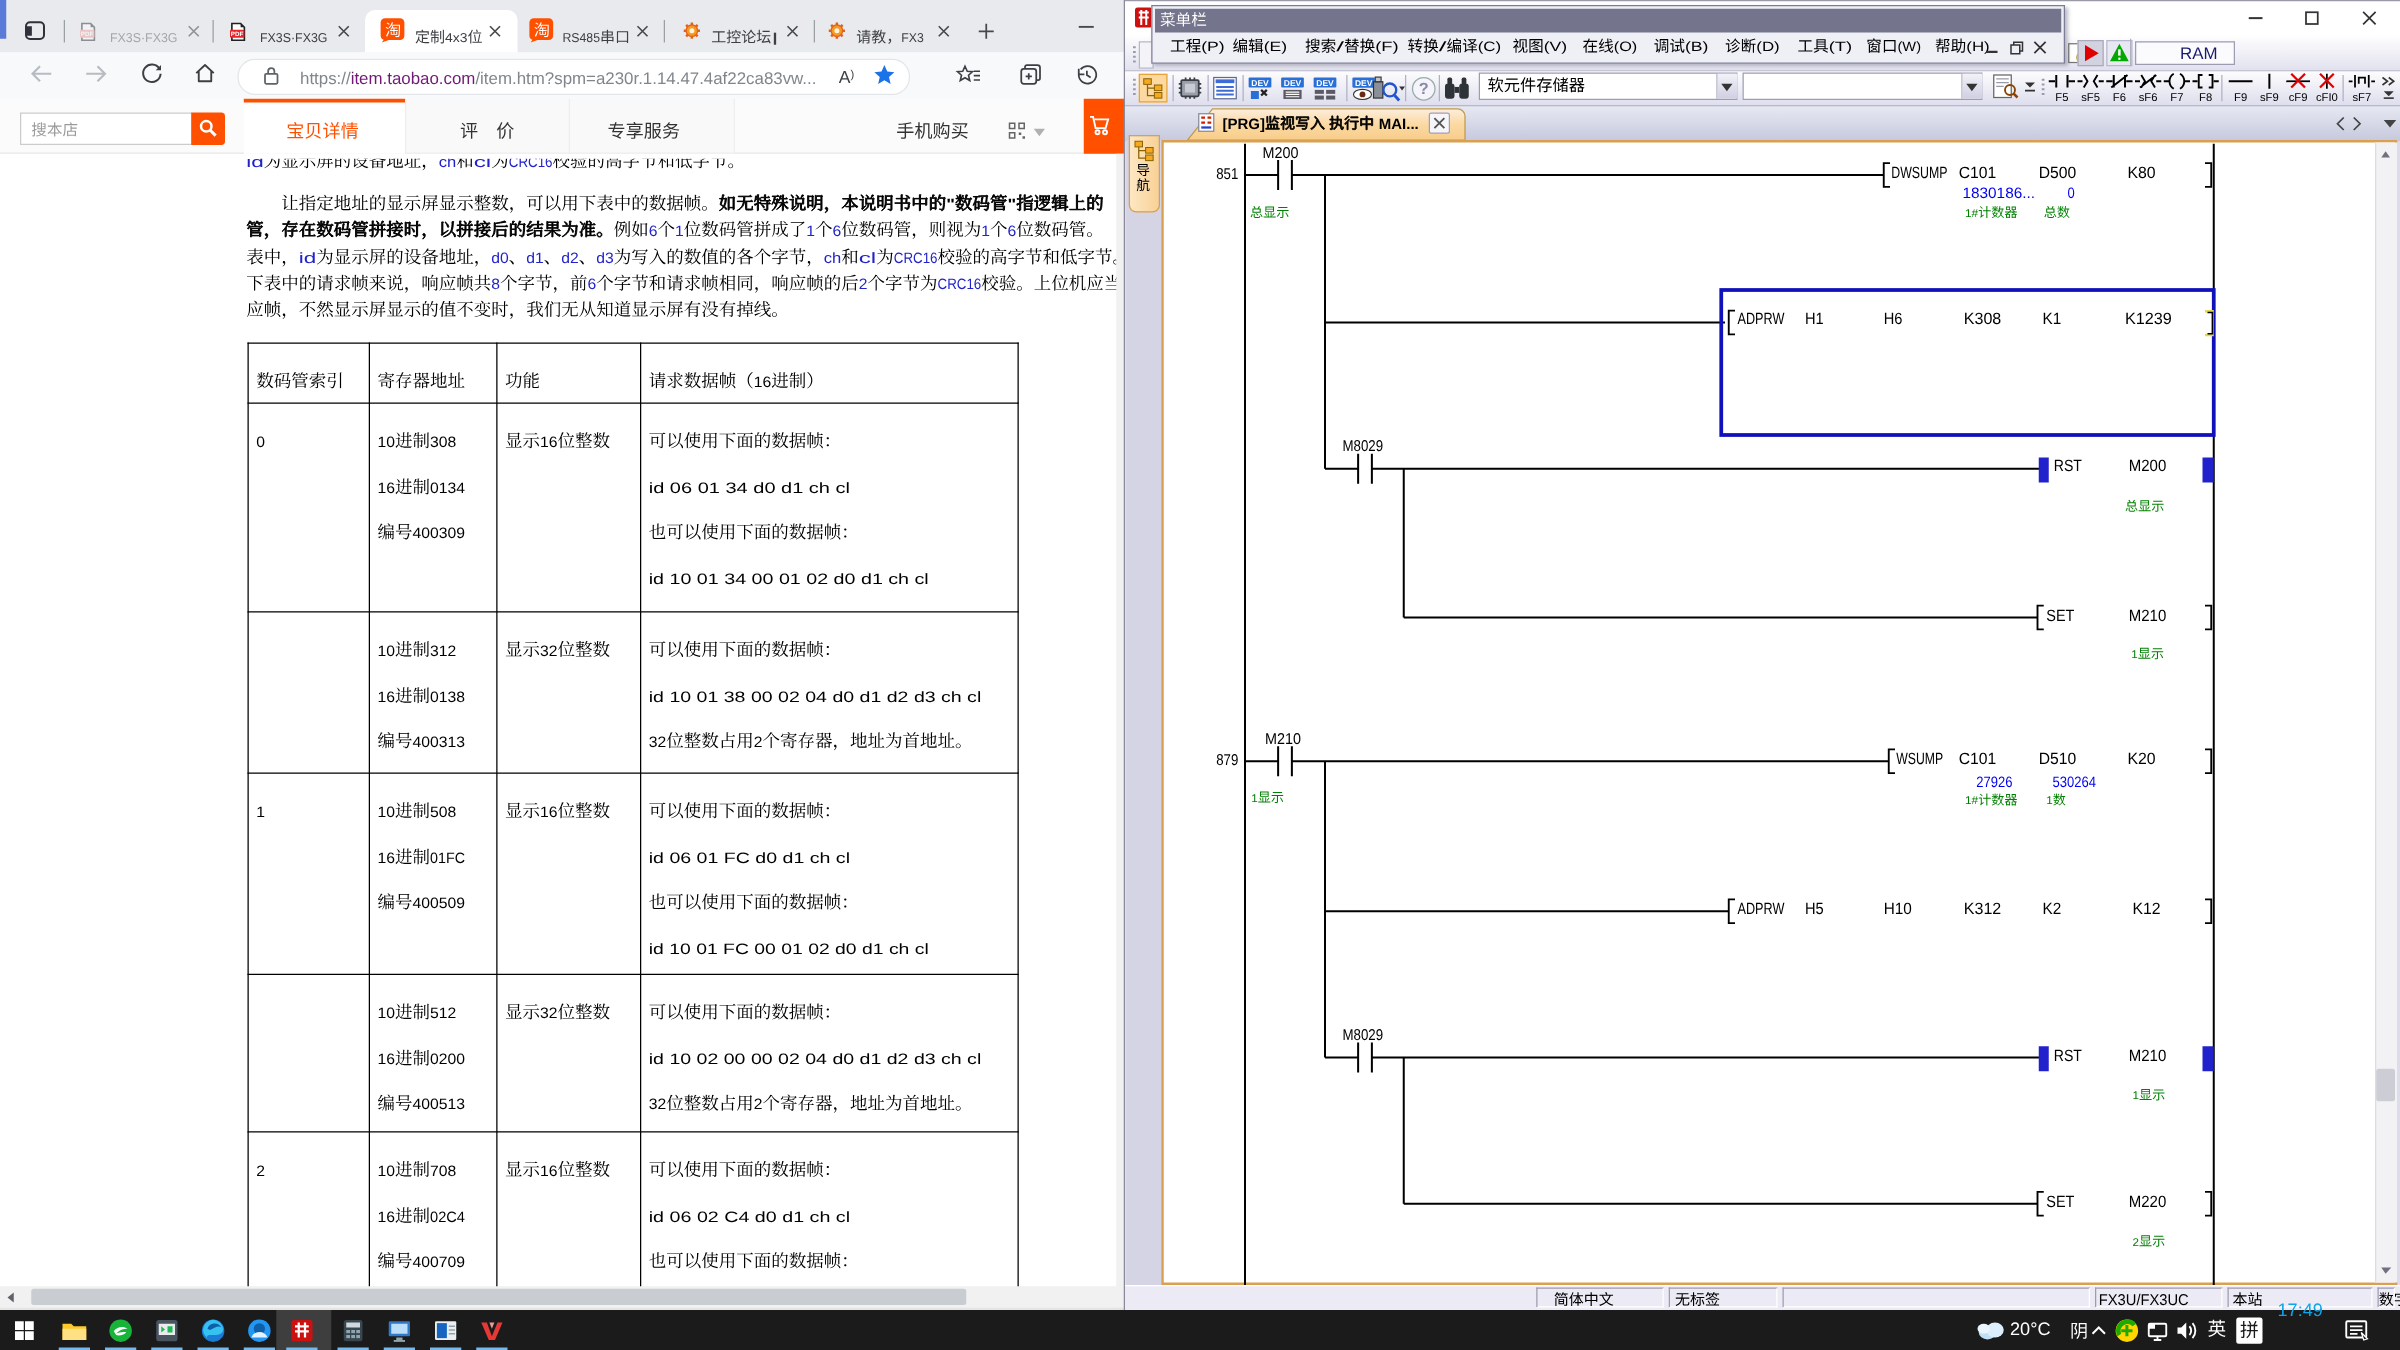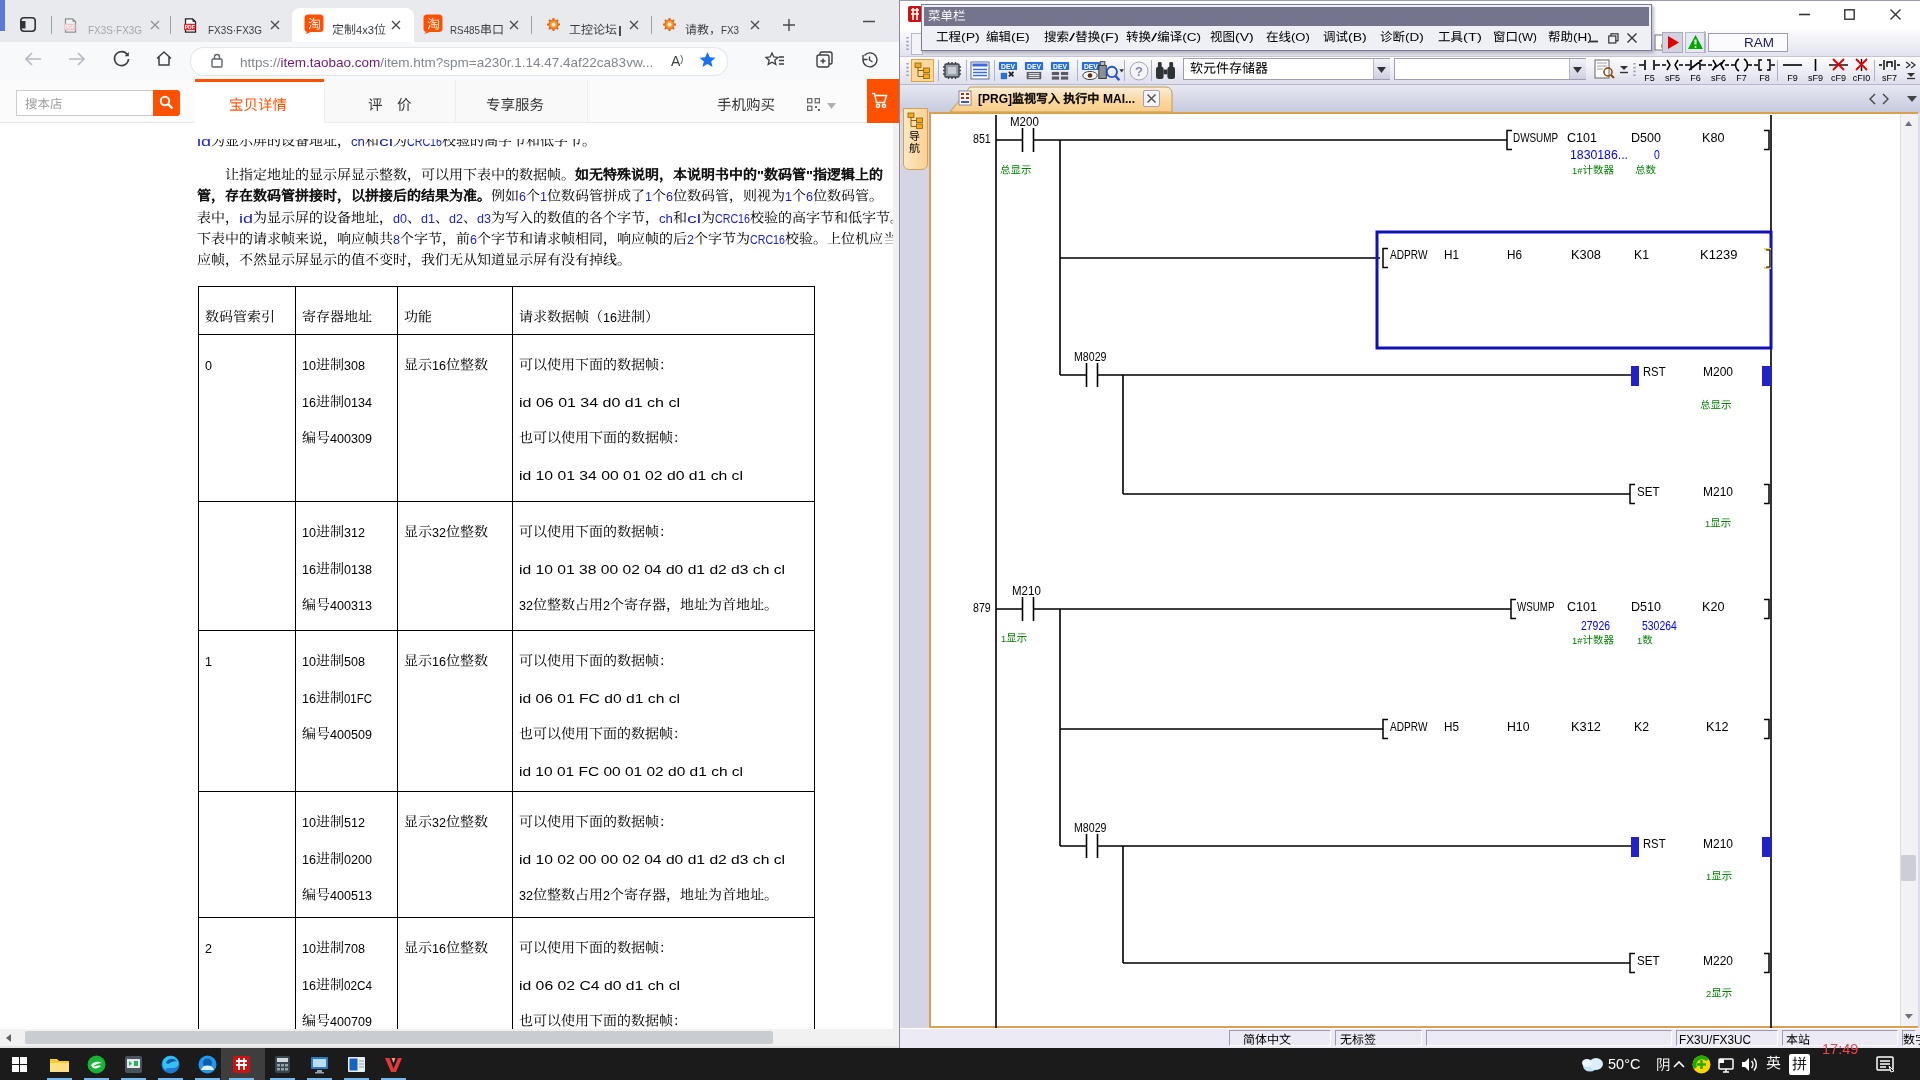--- a/index.html
+++ b/index.html
@@ -1,21 +1,21 @@
 <!DOCTYPE html>
 <html><head><meta charset="utf-8">
 <style>
 *{margin:0;padding:0}
 html,body{width:1920px;height:1080px;overflow:hidden;background:#1b1b1b}
 #root{position:absolute;left:0;top:0;width:1920px;height:1080px;font-family:"Liberation Sans",sans-serif}
 .tx{position:absolute;white-space:pre;line-height:1.18}
 svg.tx{overflow:visible}
 svg text{font-family:"Liberation Sans",sans-serif}
 #browser{position:absolute;left:0;top:0;width:900px;height:1064px;background:#fff;overflow:hidden}
-#bcontent{position:absolute;left:0;top:16px;width:900px;height:1029px;clip-path:inset(123px 0 0 0)}
+#bcontent{position:absolute;left:0;top:4px;width:900px;height:1029px;clip-path:inset(123px 0 0 0)}
 #gx{position:absolute;left:0;top:0;width:0;height:0}
 #taskbar{position:absolute;left:0;top:0;width:0;height:0}
 </style></head>
 <body>
 <div id="root">
 <svg width="0" height="0" style="position:absolute">
       <defs>
         <path id="u6DD8" d="M23 -193C36 -187 54 -176 62 -170L74 -184C65 -191 48 -200 35 -206ZM9 -125C22 -119 39 -110 47 -103L58 -118C50 -124 33 -133 20 -138ZM16 2 34 14C44 -9 58 -40 68 -66L52 -77C42 -49 27 -17 16 2ZM106 -210C94 -179 76 -148 55 -128C60 -126 67 -121 70 -118C80 -128 90 -141 99 -156H213C212 -49 210 -9 202 -1C200 2 198 3 193 3C187 3 172 3 156 2C159 6 162 14 162 19C176 20 191 20 200 19C208 18 214 16 219 9C228 -3 230 -42 231 -163C231 -165 231 -172 231 -172H108C114 -183 119 -194 124 -206ZM89 -63V-16H188V-63H172V-30H146V-74H199V-89H146V-114H188V-128H120C123 -135 126 -141 129 -147L113 -151C106 -133 94 -114 82 -100C86 -99 93 -95 96 -93C102 -99 106 -106 112 -114H130V-89H76V-74H130V-30H104V-63Z"></path>
         <path id="u5B9A" d="M56 -94C51 -49 37 -14 9 8C14 11 21 17 24 21C41 6 53 -13 62 -36C85 7 122 16 174 16H233C234 10 237 2 240 -3C228 -3 185 -3 176 -3C161 -3 147 -4 134 -6V-56H209V-74H134V-115H199V-133H53V-115H115V-11C94 -19 79 -34 69 -60C72 -70 74 -81 75 -92ZM106 -206C111 -199 115 -190 118 -182H20V-127H39V-164H210V-127H230V-182H140C137 -190 130 -202 125 -212Z"></path>
         <path id="u5236" d="M169 -187V-48H187V-187ZM214 -208V-6C214 -2 212 0 208 0C204 0 190 0 175 -1C178 5 180 14 181 19C200 19 214 18 221 16C229 12 232 6 232 -6V-208ZM36 -204C30 -180 22 -155 10 -138C15 -136 23 -133 27 -131C31 -138 36 -147 40 -157H72V-130H11V-113H72V-88H23V0H40V-71H72V20H90V-71H125V-20C125 -17 124 -16 122 -16C119 -16 110 -16 100 -16C102 -12 104 -5 105 0C119 0 129 0 134 -3C141 -6 142 -10 142 -19V-88H90V-113H151V-130H90V-157H141V-174H90V-209H72V-174H46C48 -182 51 -192 53 -200Z"></path>
@@ -1992,21 +1992,21 @@
       <svg class="tx" style="left:384px;top:1055px" width="19" height="19" viewBox="0 0 19 19">
         <path d="M1 3h4.5L9.5 14 14 3h4L12 17H7z" fill="#e53935"></path>
         <path d="M7.5 3h4L9.5 8z" fill="#ef9a9a"></path>
       </svg>
       <div style="position:absolute;left:381px;top:1078px;width:25px;height:2px;background:#76b9ed"></div>
       <svg class="tx" style="left:1580px;top:1056px" width="24" height="16" viewBox="0 0 24 16">
         <ellipse cx="10" cy="10" rx="7" ry="5.5" fill="#bfe0f7"></ellipse>
         <ellipse cx="16" cy="8" rx="7" ry="6" fill="#dceefb"></ellipse>
         <ellipse cx="7" cy="7" rx="5" ry="4" fill="#eaf5fd"></ellipse>
       </svg>
-      <div class="tx" style="left:1608px;top:1055.8px;font:14.5px 'Liberation Sans';color:#fff">50°C</div>
+      <div class="tx" style="left:1608px;top:1055.8px;font:14.5px 'Liberation Sans';color:#fff">20°C</div>
       <svg class="tx" style="left:1656.0px;top:1058.0px;" width="17" height="17">
         <g fill="#ffffff" transform="translate(0.0 11.9) scale(0.0580)">
           <use href="#u9634"></use>
         </g>
       </svg>
       <svg class="tx" style="left:1673px;top:1060px" width="12" height="8" viewBox="0 0 12 8">
         <path d="M1 7l5-5 5 5" stroke="#fff" stroke-width="1.6" fill="none"></path>
       </svg>
       <svg class="tx" style="left:1692px;top:1055px" width="19" height="19" viewBox="0 0 19 19">
         <circle cx="9.5" cy="9.5" r="9" fill="#ffd600"></circle>
@@ -2026,19 +2026,19 @@
         <g fill="#ffffff" transform="translate(0.0 12.3) scale(0.0600)">
           <use href="#u82F1"></use>
         </g>
       </svg>
       <div style="position:absolute;left:1789px;top:1054px;width:21px;height:21px;background:#fff;border-radius:2px"></div>
       <svg class="tx" style="left:1792.0px;top:1057.0px;" width="18" height="18">
         <g fill="#1a1a1a" transform="translate(0.0 12.3) scale(0.0600)">
           <use href="#u62FC"></use>
         </g>
       </svg>
-      <div class="tx" style="left:1822px;top:1041px;font:14.5px 'Liberation Sans';color:#ef4444">17:49</div>
+      <div class="tx" style="left:1822px;top:1041px;font:14.5px 'Liberation Sans';color:#0ea5e9">17:49</div>
       <svg class="tx" style="left:1876px;top:1056px" width="20" height="17" viewBox="0 0 20 17">
         <rect x="1" y="1" width="16" height="13" rx="1" fill="none" stroke="#fff" stroke-width="1.5"></rect>
         <path d="M4 5h10M4 8h10M4 11h6" stroke="#fff" stroke-width="1.4"></path>
         <path d="M13 10l5 5-3 1z" fill="#1f1f1f" stroke="#fff" stroke-width="1"></path>
       </svg>
     </div>
 </div>
 </body></html>

